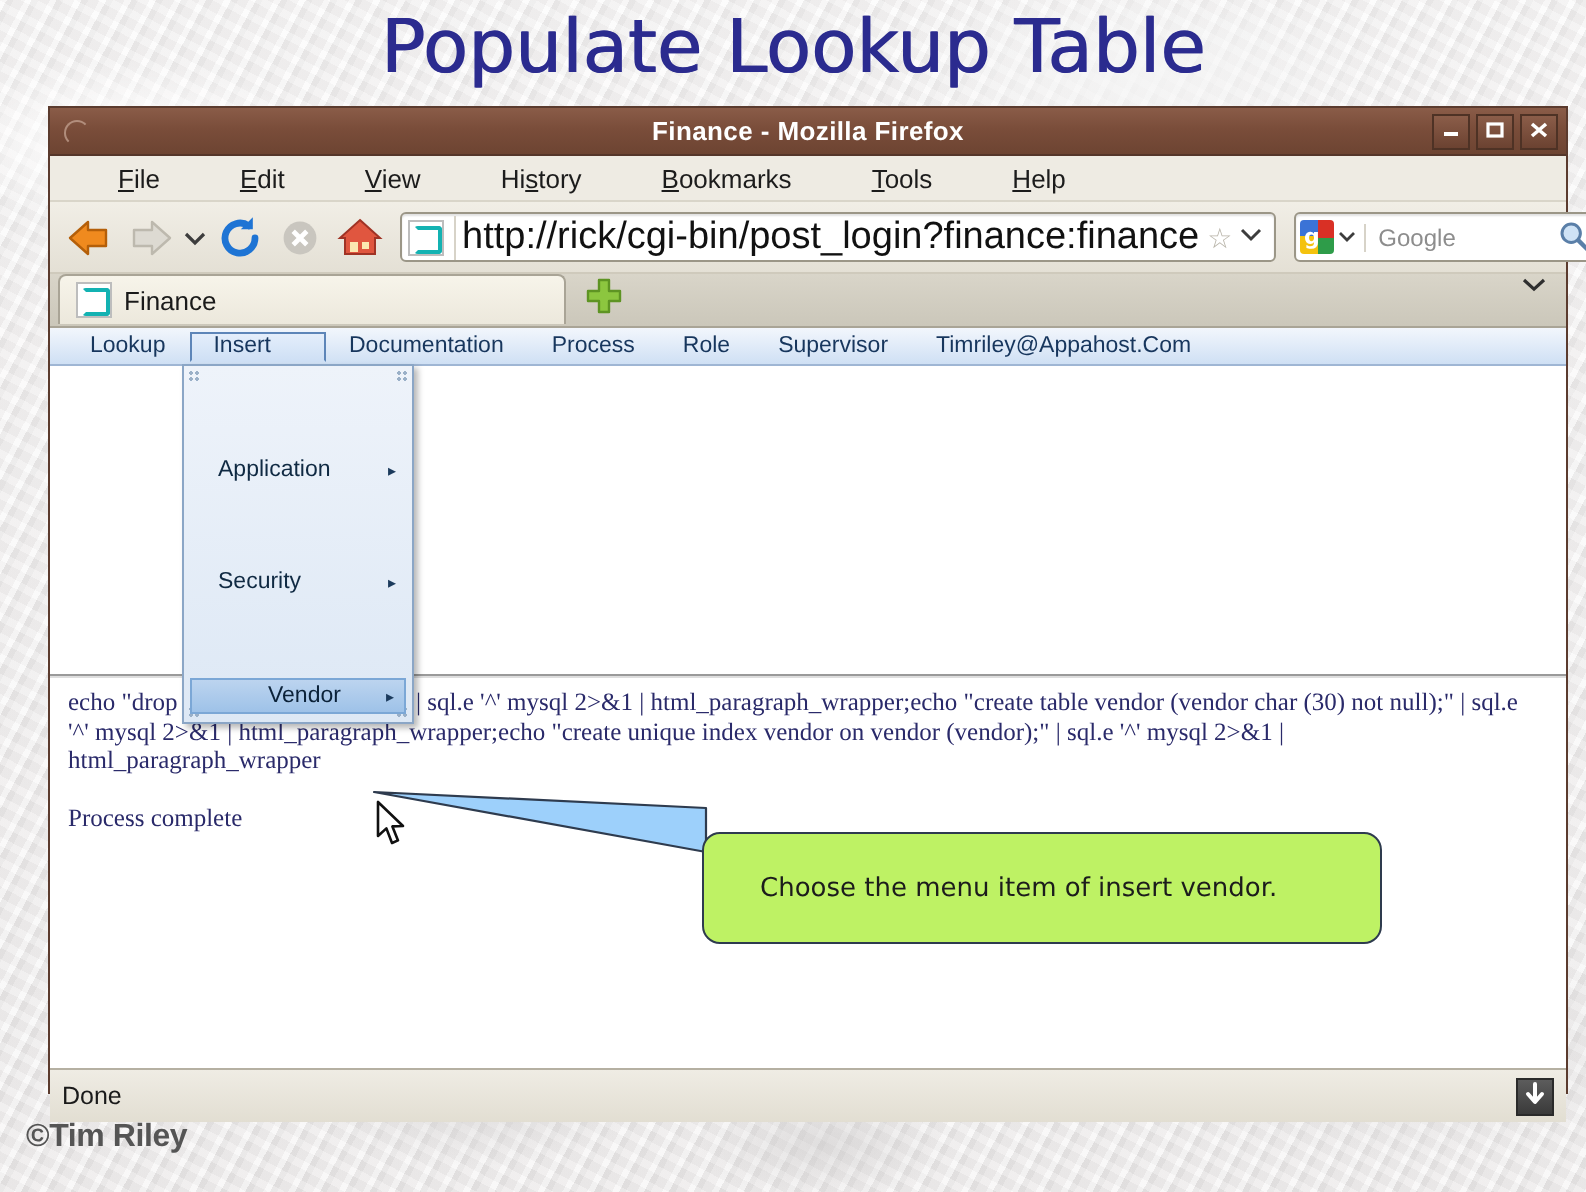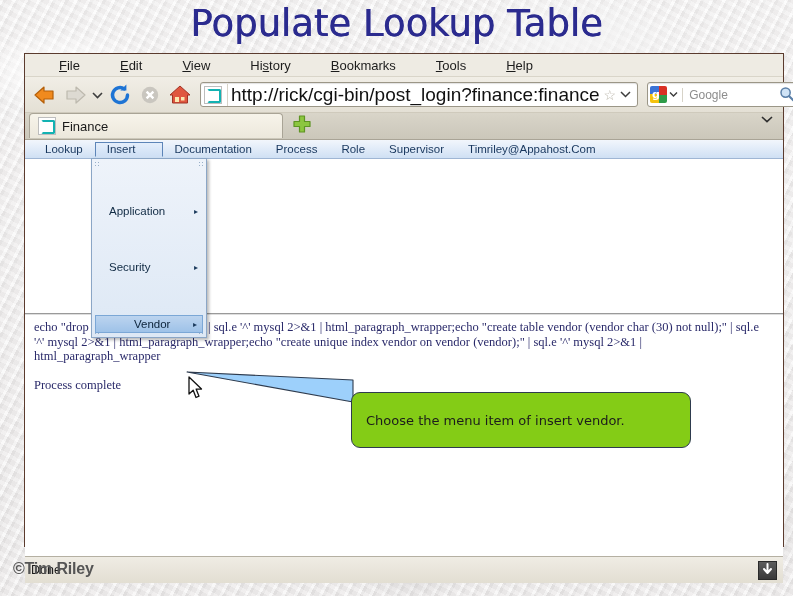--- a/index.html
+++ b/index.html
@@ -241,21 +241,21 @@
     margin-left: auto;
     margin-right: 10px;
     color: #3a3a3a;
     font-size: 11px;
     padding-bottom: 4px;
   }
 
   
   .page {
     position: relative;
-    height: 416px;
+    height: 370px;
     background: #ffffff;
     overflow: hidden;
   }
 
   .appmenu {
     height: 18px;
     background: linear-gradient(180deg, #f2f6fc 0%, #dfeaf8 55%, #cfe0f4 100%);
     border-bottom: 1px solid #9fb6d4;
     display: flex;
     align-items: center;
@@ -331,26 +331,26 @@
   
   .callout-tail {
     position: absolute;
     left: 160px; top: 228px;
     z-index: 4;
   }
   .callout {
     position: absolute;
     left: 326px; top: 252px;
     width: 340px; height: 56px;
-    background: #84cc16;
+    background: #bef264;
     border: 1px solid #2e3b4e;
     border-radius: 9px;
     display: flex;
     align-items: center;
-    padding-left: 14px;
+    padding-left: 28px;
     box-sizing: border-box;
     z-index: 5;
   }
   .callout-text {
     font-family: "DejaVu Sans", sans-serif;
     font-size: 13px;
     color: #1c1c1c;
   }
 
   .hr-sep {
@@ -408,20 +408,41 @@
 </style>
 </head>
 <body>
 
 <div id="slide"></div>
 
 <div id="slide-title">Populate Lookup Table</div>
 
 <div id="browser">
 
+  <div class="titlebar">
+    <span class="tb-icon"></span>
+    <span class="titlebar-text">Finance - Mozilla Firefox</span>
+    <span class="winbtns">
+      <span class="winbtn">
+        <svg width="15" height="14" viewBox="0 0 15 14">
+            <rect x="4" y="8" width="7" height="2" fill="#ffffff"></rect>
+          </svg>
+      </span>
+      <span class="winbtn">
+        <svg width="15" height="14" viewBox="0 0 15 14">
+            <rect x="4" y="4" width="7" height="6" fill="none" stroke="#ffffff" stroke-width="1.6"></rect>
+          </svg>
+      </span>
+      <span class="winbtn">
+        <svg width="15" height="14" viewBox="0 0 15 14">
+            <path d="M4 4 L11 10 M11 4 L4 10" stroke="#ffffff" stroke-width="1.8" fill="none"></path>
+          </svg>
+      </span>
+    </span>
+  </div>
 
   <div class="menubar">
     <span class="mi"><u>F</u>ile</span>
     <span class="mi"><u>E</u>dit</span>
     <span class="mi"><u>V</u>iew</span>
     <span class="mi">Hi<u>s</u>tory</span>
     <span class="mi"><u>B</u>ookmarks</span>
     <span class="mi"><u>T</u>ools</span>
     <span class="mi"><u>H</u>elp</span>
   </div>

